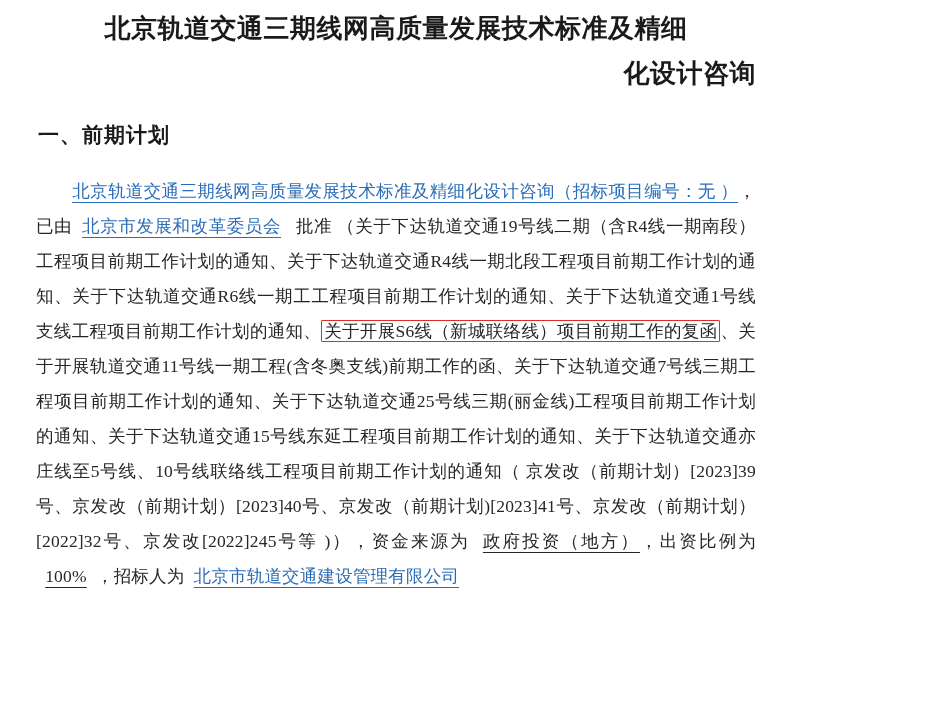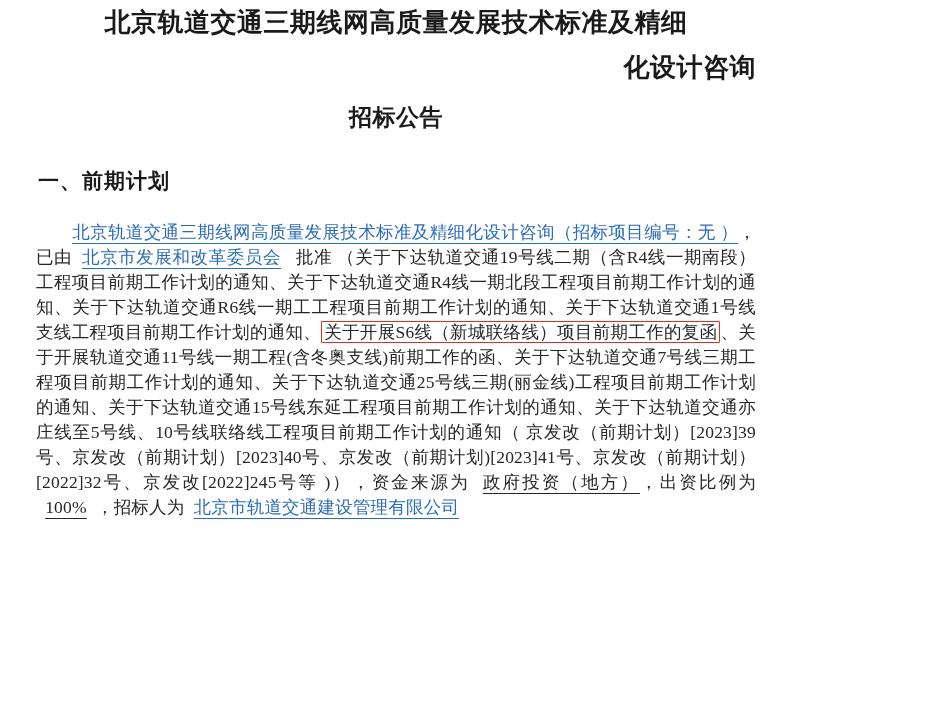--- a/index.html
+++ b/index.html
@@ -12,21 +12,21 @@
     height: 704px;
     overflow: hidden;
     font-family: "Liberation Serif", "DejaVu Serif", serif;
     color: #222222;
   }
   .page {
     width: 792px;
     height: 704px;
     position: relative;
     box-sizing: border-box;
-    padding: 0 36px 0 36px;
+    padding: 6px 36px 0 36px;
   }
   .doc-title {
     text-align: center;
     font-family: "Liberation Serif", "DejaVu Serif", serif;
     font-weight: bold;
     font-size: 26px;
     line-height: 45px;
     color: #1a1a1a;
     letter-spacing: 0.5px;
   }
@@ -48,21 +48,21 @@
     font-size: 21px;
     line-height: 34px;
     margin-top: 22px;
     margin-left: 2px;
     color: #1a1a1a;
     letter-spacing: 1px;
   }
   .body-block {
     margin-top: 22px;
     font-size: 17.5px;
-    line-height: 25px;
+    line-height: 35px;
     text-align: justify;
     color: #262626;
     letter-spacing: 0.2px;
   }
   .indent {
     display: inline-block;
     width: 36px;
   }
   .blank-underline {
     text-decoration: underline;
@@ -87,21 +87,20 @@
 </head>
 <body>
 
 <div class="page">
 
   <div class="doc-title">
     <span>北京轨道交通三期线网高质量发展技术标准及精细</span>
     <span class="line2">化设计咨询</span>
   </div>
 
-  <div class="doc-subtitle">招标公告</div>
 
   <div class="section-heading">一、前期计划</div>
 
   <div class="body-block">
     <span class="indent"></span><span class="link-blue">北京轨道交通三期线网高质量发展技术标准及精细化设计咨询（招标项目编号：无 ）</span><span>，已由</span><span class="pad-sp">  </span><span class="link-blue">北京市发展和改革委员会</span><span class="pad-sp">   </span><span>批准 （关于下达轨道交通19号线二期（含R4线一期南段）工程项目前期工作计划的通知、关于下达轨道交通R4线一期北段工程项目前期工作计划的通知、关于下达轨道交通R6线一期工工程项目前期工作计划的通知、关于下达轨道交通1号线支线工程项目前期工作计划的通知、</span><span class="highlight-box">关于开展S6线（新城联络线）项目前期工作的复函</span><span>、关于开展轨道交通11号线一期工程(含冬奥支线)前期工作的函、关于下达轨道交通7号线三期工程项目前期工作计划的通知、关于下达轨道交通25号线三期(丽金线)工程项目前期工作计划的通知、关于下达轨道交通15号线东延工程项目前期工作计划的通知、关于下达轨道交通亦庄线至5号线、10号线联络线工程项目前期工作计划的通知（ 京发改（前期计划）[2023]39号、京发改（前期计划）[2023]40号、京发改（前期计划)[2023]41号、京发改（前期计划）[2022]32号、京发改[2022]245号等 )），资金来源为</span><span class="pad-sp">  </span><span class="blank-underline">政府投资（地方）</span><span>，出资比例为</span><span class="pad-sp">  </span><span class="blank-underline">100%</span><span class="pad-sp">  </span><span>，招标人为</span><span class="pad-sp">  </span><span class="link-blue">北京市轨道交通建设管理有限公司</span>
   </div>
 
 </div>
 
 </body></html>

